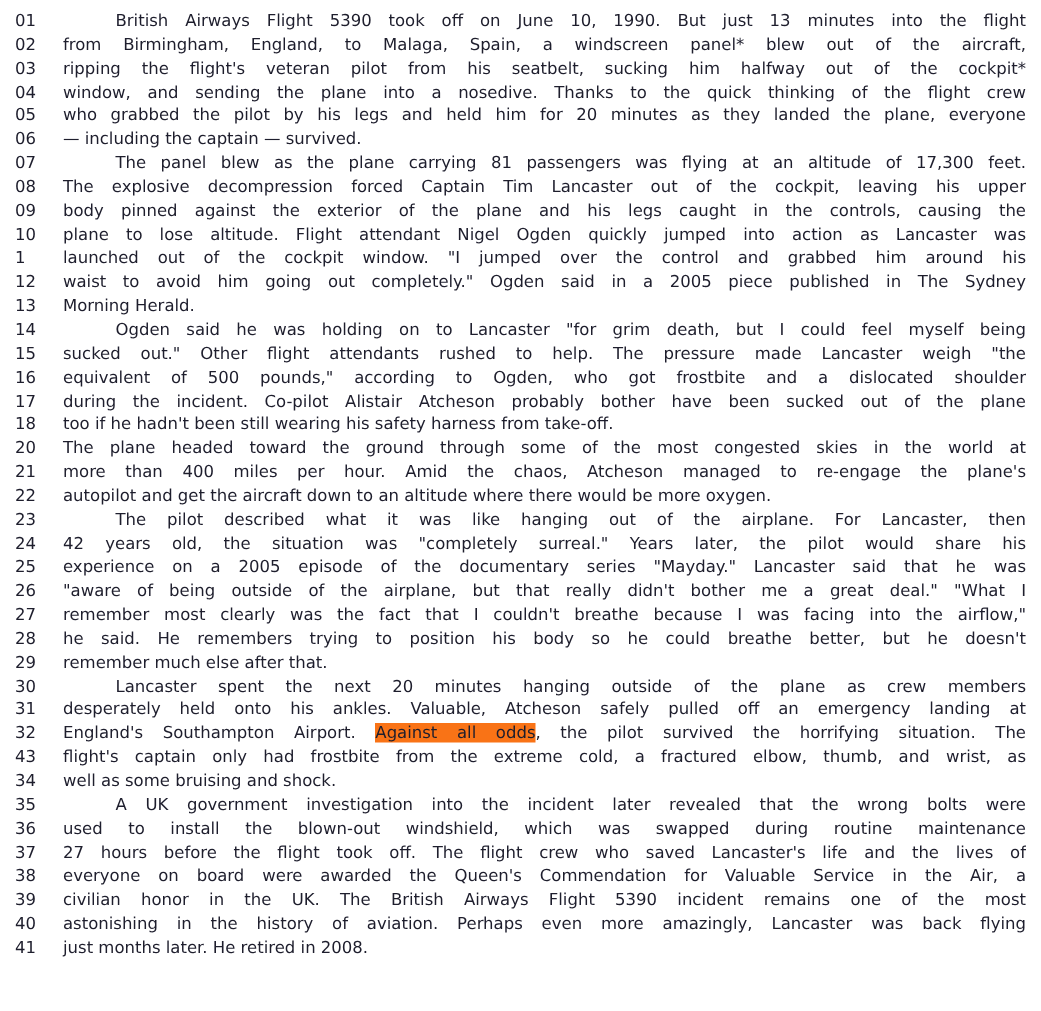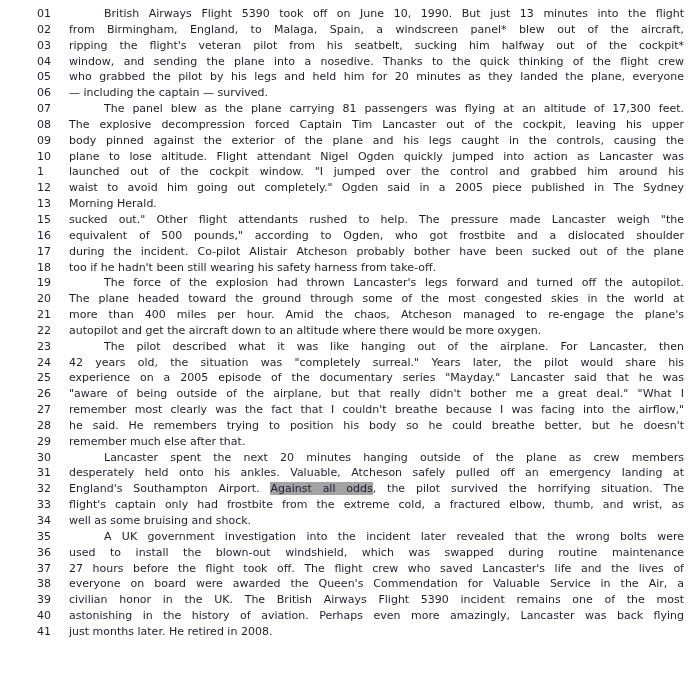--- a/index.html
+++ b/index.html
@@ -24,37 +24,36 @@
   }
   .line {
     display: flex;
     height: 15.85px;
     overflow: hidden;
   }
   .num {
     flex: 0 0 32px;
     width: 32px;
     text-align: left;
-    margin-left: 27px;
   }
   .text {
     flex: 1 1 auto;
     min-width: 0;
     text-align: justify;
     text-align-last: justify;
   }
   .text.no-justify {
     text-align: right;
     text-align-last: left;
   }
   .text.indent {
     padding-left: 35px;
   }
   .highlight {
-    background: #a3a3a3;
+    background: #f97316;
   }
 </style>
 </head>
 <body>
 
 <div class="page">
   <div>
       <div class="line">
     <div class="num">01</div>
     <div class="text indent"><span>British Airways Flight 5390 took off on June 10, 1990. But just 13 minutes into the flight</span></div>
@@ -101,40 +100,40 @@
   </div>
       <div class="line">
     <div class="num">12</div>
     <div class="text"><span>waist to avoid him going out completely." Ogden said in a 2005 piece published in The Sydney</span></div>
   </div>
       <div class="line">
     <div class="num">13</div>
     <div class="text no-justify"><span>Morning Herald.</span></div>
   </div>
       <div class="line">
+    <div class="num">14</div>
+    <div class="text indent"><span>Ogden said he was holding on to Lancaster "for grim death, but I could feel myself being</span></div>
+  </div>
+      <div class="line">
     <div class="num">15</div>
     <div class="text"><span>sucked out." Other flight attendants rushed to help. The pressure made Lancaster weigh "the</span></div>
   </div>
       <div class="line">
     <div class="num">16</div>
     <div class="text"><span>equivalent of 500 pounds," according to Ogden, who got frostbite and a dislocated shoulder</span></div>
   </div>
       <div class="line">
     <div class="num">17</div>
     <div class="text"><span>during the incident. Co-pilot Alistair Atcheson probably bother have been sucked out of the plane</span></div>
   </div>
       <div class="line">
     <div class="num">18</div>
     <div class="text no-justify"><span>too if he hadn't been still wearing his safety harness from take-off.</span></div>
   </div>
       <div class="line">
-    <div class="num">19</div>
-    <div class="text indent"><span>The force of the explosion had thrown Lancaster's legs forward and turned off the autopilot.</span></div>
-  </div>
-      <div class="line">
     <div class="num">20</div>
     <div class="text"><span>The plane headed toward the ground through some of the most congested skies in the world at</span></div>
   </div>
       <div class="line">
     <div class="num">21</div>
     <div class="text"><span>more than 400 miles per hour. Amid the chaos, Atcheson managed to re-engage the plane's</span></div>
   </div>
       <div class="line">
     <div class="num">22</div>
     <div class="text no-justify"><span>autopilot and get the aircraft down to an altitude where there would be more oxygen.</span></div>
@@ -173,21 +172,21 @@
   </div>
       <div class="line">
     <div class="num">31</div>
     <div class="text"><span>desperately held onto his ankles. Valuable, Atcheson safely pulled off an emergency landing at</span></div>
   </div>
       <div class="line">
     <div class="num">32</div>
     <div class="text"><span>England's Southampton Airport. </span><span class="highlight">Against all odds</span><span>, the pilot survived the horrifying situation. The</span></div>
   </div>
       <div class="line">
-    <div class="num">33</div>
+    <div class="num">43</div>
     <div class="text"><span>flight's captain only had frostbite from the extreme cold, a fractured elbow, thumb, and wrist, as</span></div>
   </div>
       <div class="line">
     <div class="num">34</div>
     <div class="text no-justify"><span>well as some bruising and shock.</span></div>
   </div>
       <div class="line">
     <div class="num">35</div>
     <div class="text indent"><span>A UK government investigation into the incident later revealed that the wrong bolts were</span></div>
   </div>

